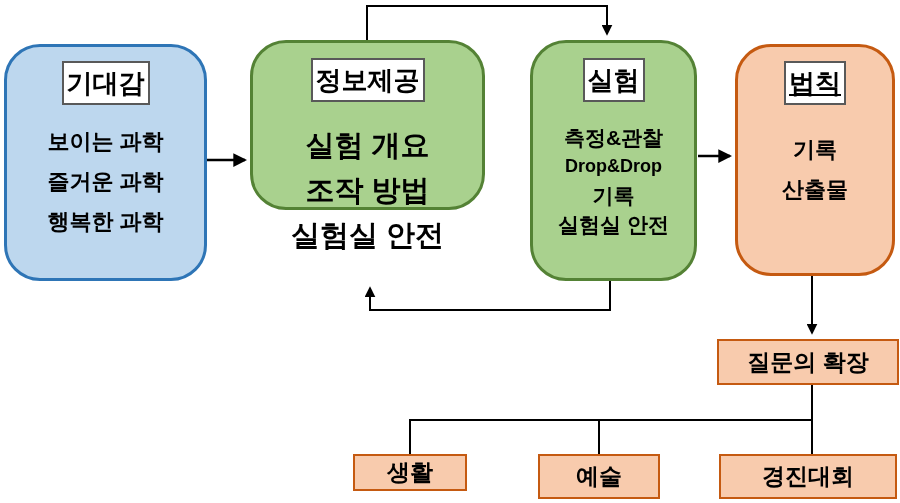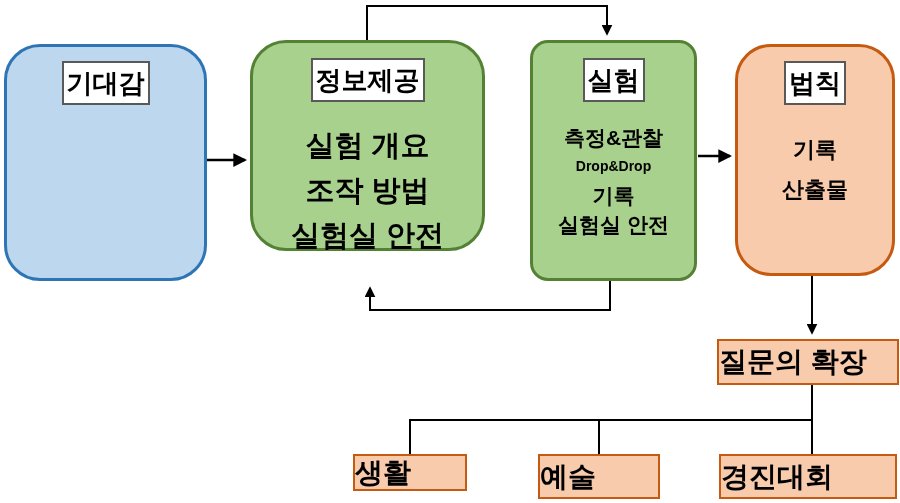--- a/index.html
+++ b/index.html
@@ -23,29 +23,29 @@
   .node-line  { white-space:nowrap; }
 
   .node-expectation .title-box  { margin-top:14px; }
   .node-expectation .node-lines { margin-top:17px; font-size:22px; line-height:40px; }
 
   .node-info .title-box  { margin-top:15px; }
   .node-info .node-lines { margin-top:21px; font-size:29px; line-height:45px; }
 
   .node-experiment .title-box  { margin-top:15px; }
   .node-experiment .node-lines { margin-top:21px; font-size:21px; line-height:29px; }
-  .node-experiment .node-line.latin-bold { font-size:14px; font-weight:700; }
+  .node-experiment .node-line.latin-bold { font-size:18px; font-weight:700; }
 
-  .node-law .title-box  { margin-top:14px; }
+  .node-law .title-box  { margin-top:14px;text-decoration:underline; }
   .node-law .node-lines { margin-top:25px; font-size:22px; line-height:40px; }
 
   .rect {
-    position:absolute; display:flex; align-items:center; justify-content:flex-start;
+    position:absolute; display:flex; align-items:center; justify-content:center;
     background:var(--orange-fill,#f8cbad); border:2px solid var(--orange-border,#c55a11);
-    font-size:28px; font-weight:600; z-index:1; white-space:nowrap;
+    font-size:23px; font-weight:600; z-index:1; white-space:nowrap;
   }
 
   svg.connectors { position:absolute; left:0; top:0; z-index:2; pointer-events:none; }
   .arrowline { stroke:var(--line,#000); stroke-width:2; fill:none; marker-end:url(#arrowhead); }
   .arrowline.thick { stroke-width:2.5; }
   .plainline { stroke:var(--line,#000); stroke-width:2; fill:none; }
 </style>
 </head>
 <body>
 
@@ -62,34 +62,39 @@
     <path class="arrowline" d="M367,40 V6 H607 V34"></path>
     <path class="arrowline" d="M610,281 V310 H370 V288"></path>
     <path class="arrowline" d="M812,276 V333"></path>
     <path class="plainline" d="M812,385 V420 H410 V454 M599,420 V454 M812,420 V454"></path>
   </svg>
 
   <div class="node node-blue node-expectation" style="left:4px; top:44px; width:203px; height:237px;">
     <div class="title-box">
       <span>기대감</span>
     </div>
+    <div class="node-lines">
+      <div class="node-line">보이는 과학</div>
+      <div class="node-line">즐거운 과학</div>
+      <div class="node-line">행복한 과학</div>
+    </div>
   </div>
 
-  <div class="node node-green node-info" style="left:250px; top:40px; width:235px; height:211px;">
+  <div class="node node-green node-info" style="left:250px; top:40px; width:235px; height:170px;">
     <div class="title-box">
       <span>정보제공</span>
     </div>
     <div class="node-lines">
       <div class="node-line">실험 개요</div>
       <div class="node-line">조작 방법</div>
       <div class="node-line">실험실 안전</div>
     </div>
   </div>
 
-  <div class="node node-green node-experiment" style="left:530px; top:40px; width:167px; height:241px;border-radius:18px;">
+  <div class="node node-green node-experiment" style="left:530px; top:40px; width:167px; height:241px;">
     <div class="title-box">
       <span>실험</span>
     </div>
     <div class="node-lines">
       <div class="node-line">측정&amp;관찰</div>
       <div class="node-line latin-bold">Drop&amp;Drop</div>
       <div class="node-line">기록</div>
       <div class="node-line">실험실 안전</div>
     </div>
   </div>

